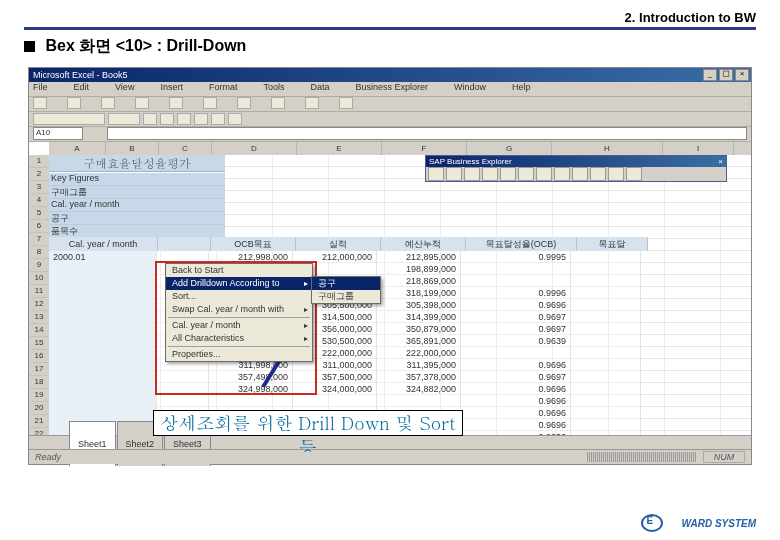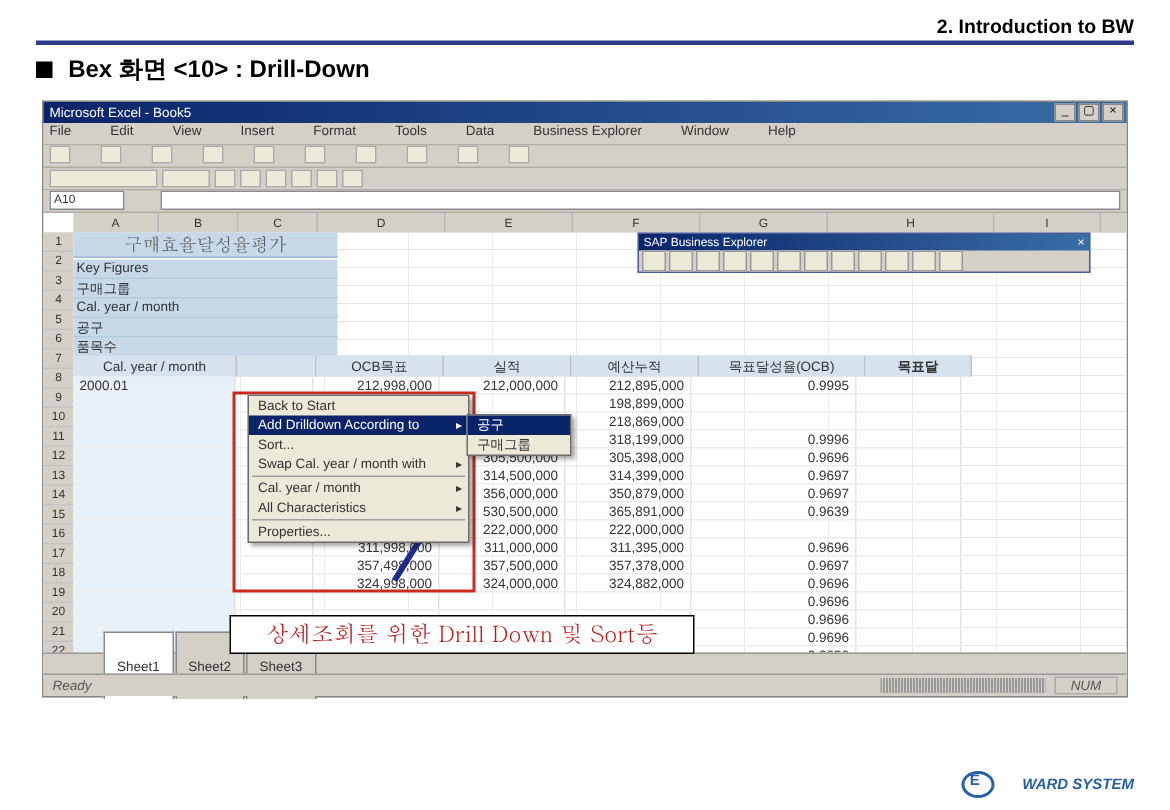--- a/index.html
+++ b/index.html
@@ -362,24 +362,24 @@
   }
 
   
   .callout {
     position: absolute;
     z-index: 20;
     top: 255px; left: 104px;
     width: 308px; height: 24px;
     background: #fff;
     border: 1.5px solid #000;
-    font-size: 15px;
+    font-size: 18px;
     text-align: center;
     line-height: 24px;
-    color: #b91c1c;
+    color: #0369a1;
     font-weight: normal;
     font-family: "Batang", "Malgun Gothic", serif;
   }
 
   .sheet-tabs {
     position: absolute;
     bottom: 14px; left: 0; right: 0;
     height: 14px;
     background: #d4d0c8;
     border-top: 1px solid #999;
@@ -592,21 +592,21 @@
           </div>
         </div>
 
         <div class="datahdr" id="datahdr">
             <div style="width: 108px;">Cal. year / month</div>
             <div style="width: 52px;"></div>
             <div style="width: 84px;">OCB목표</div>
             <div style="width: 84px;">실적</div>
             <div style="width: 84px;">예산누적</div>
             <div style="width: 110px;">목표달성율(OCB)</div>
-            <div style="width: 70px; font-weight: bold;">목표달</div>
+            <div style="width: 70px;">목표달</div>
           </div>
 
         <div class="datarows" id="datarows">
             <div class="dr">
               <div class="key" style="width:108px">2000.01</div>
               <div style="width:52px"></div>
               <div style="width:84px">212,998,000</div>
               <div style="width:84px">212,000,000</div>
               <div style="width:84px">212,895,000</div>
               <div style="width:110px">0.9995</div>

